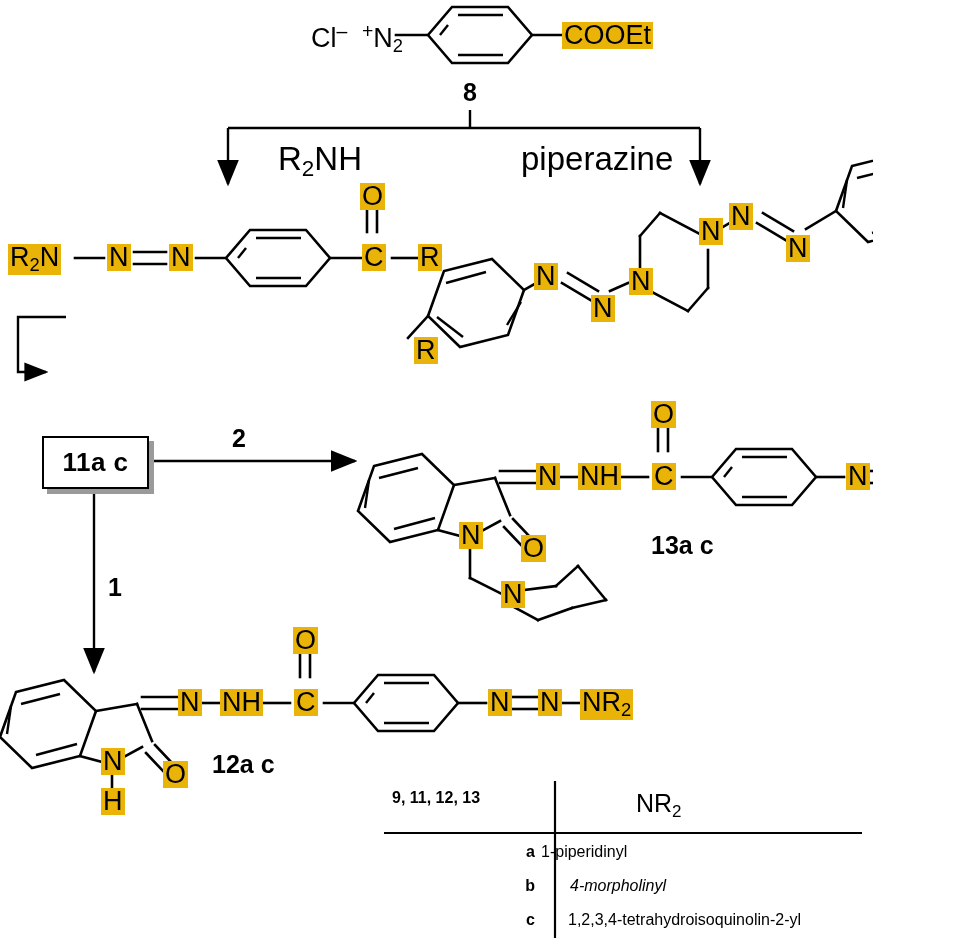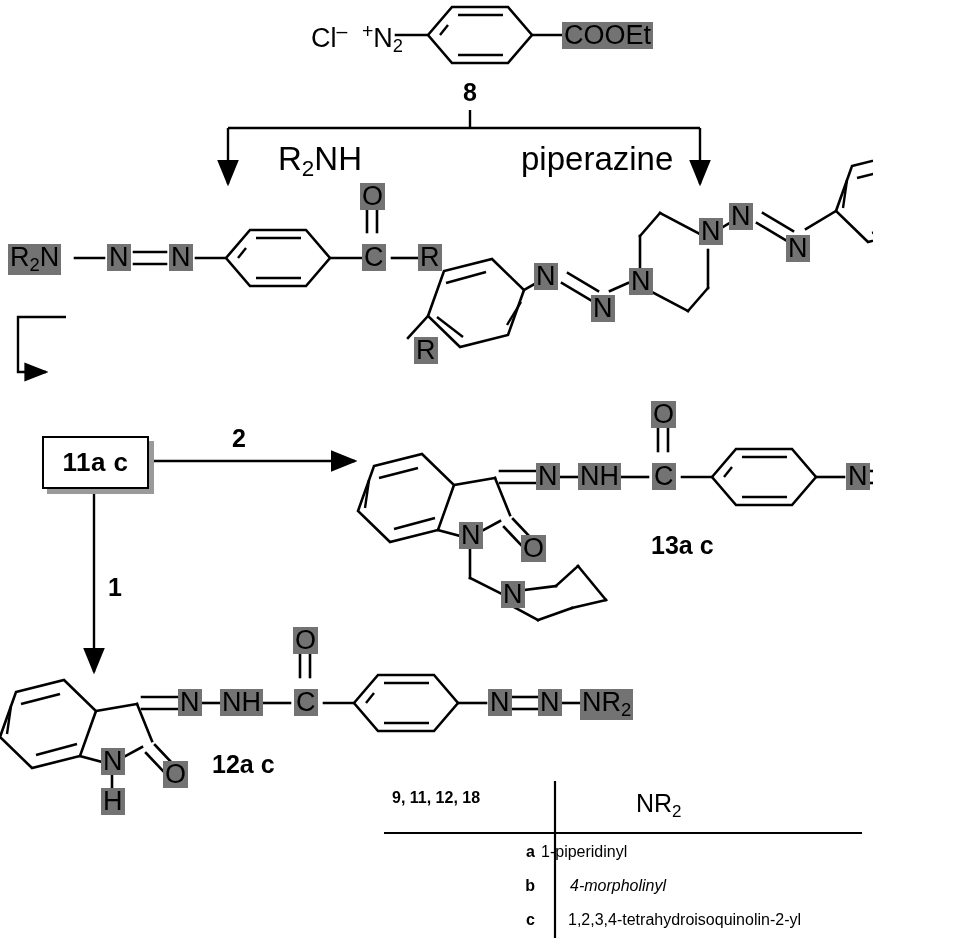--- a/index.html
+++ b/index.html
@@ -47,21 +47,21 @@
   }
   .atom, .lbl {
     position: absolute;
     white-space: nowrap;
     font-family: "Liberation Sans", sans-serif;
     color: #000;
     line-height: 1;
   }
   .atom {
     font-size: 27px;
-    background: #737373;
+    background: #eab308;
     padding: 0 2px;
   }
   .atom.nobg { background: transparent; }
   .lbl {
     font-size: 25px;
   }
   .lbl.bold { font-weight: bold; }
   .cond {
     position: absolute;
     font-size: 33px;
@@ -348,21 +348,21 @@
   <div class="atom" style="left:294px; top:689px;">C</div>
   <div class="atom" style="left:293px; top:627px;">O</div>
   <div class="atom" style="left:163px; top:761px;">O</div>
   <div class="atom" style="left:101px; top:748px;">N</div>
   <div class="atom" style="left:101px; top:788px;">H</div>
   <div class="atom" style="left:488px; top:689px;">N</div>
   <div class="atom" style="left:538px; top:689px;">N</div>
   <div class="atom" style="left:580px; top:689px;"><span>NR</span><span class="sub">2</span></div>
   <div class="lbl bold" style="left:212px; top:752px;">12a  c</div>
 
-  <div class="tbl-cell bold" style="left:392px; top:789px;">9, 11, 12, 18</div>
+  <div class="tbl-cell bold" style="left:392px; top:789px;">9, 11, 12, 13</div>
   <div class="tbl-cell" style="left:636px; top:789px; font-size:25px;"><span>NR</span><span class="sub">2</span></div>
 
   <div class="tbl-cell bold right" style="left:490px; top:843px; width:45px;">a</div>
   <div class="tbl-cell" style="left:541px; top:843px;">1-piperidinyl</div>
 
   <div class="tbl-cell bold right" style="left:490px; top:877px; width:45px;">b</div>
   <div class="tbl-cell" style="left:570px; top:877px;font-style:italic;">4-morpholinyl</div>
 
   <div class="tbl-cell bold right" style="left:490px; top:911px; width:45px;">c</div>
   <div class="tbl-cell" style="left:568px; top:911px;">1,2,3,4-tetrahydroisoquinolin-2-yl</div>

